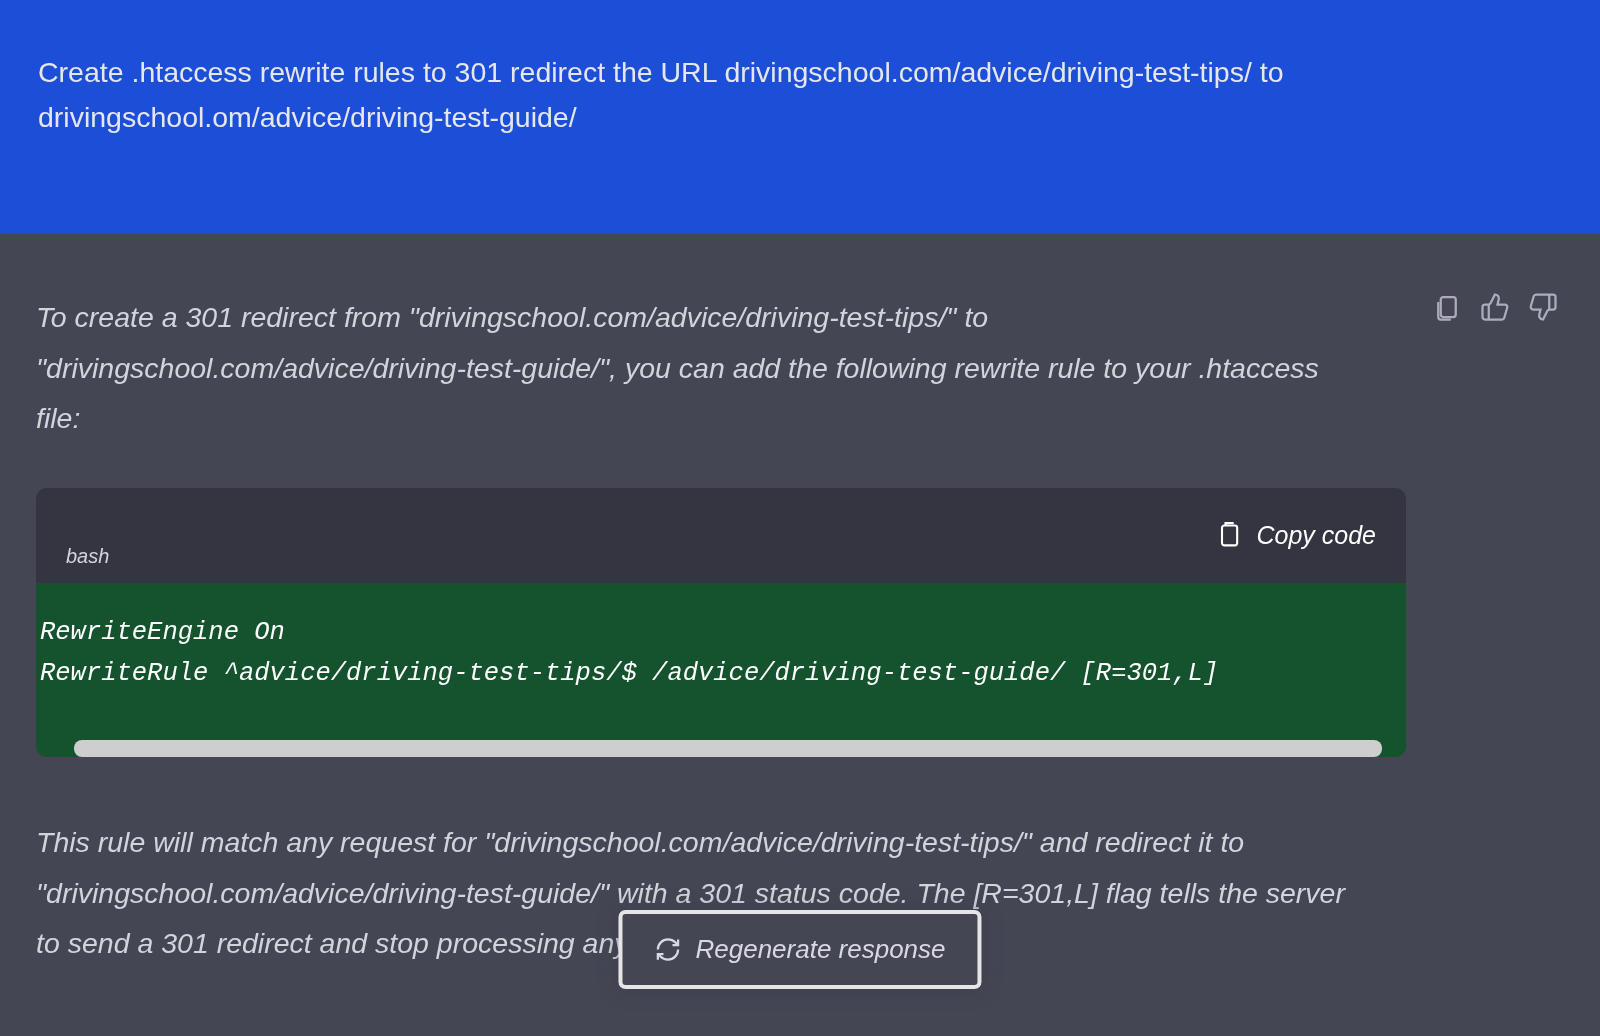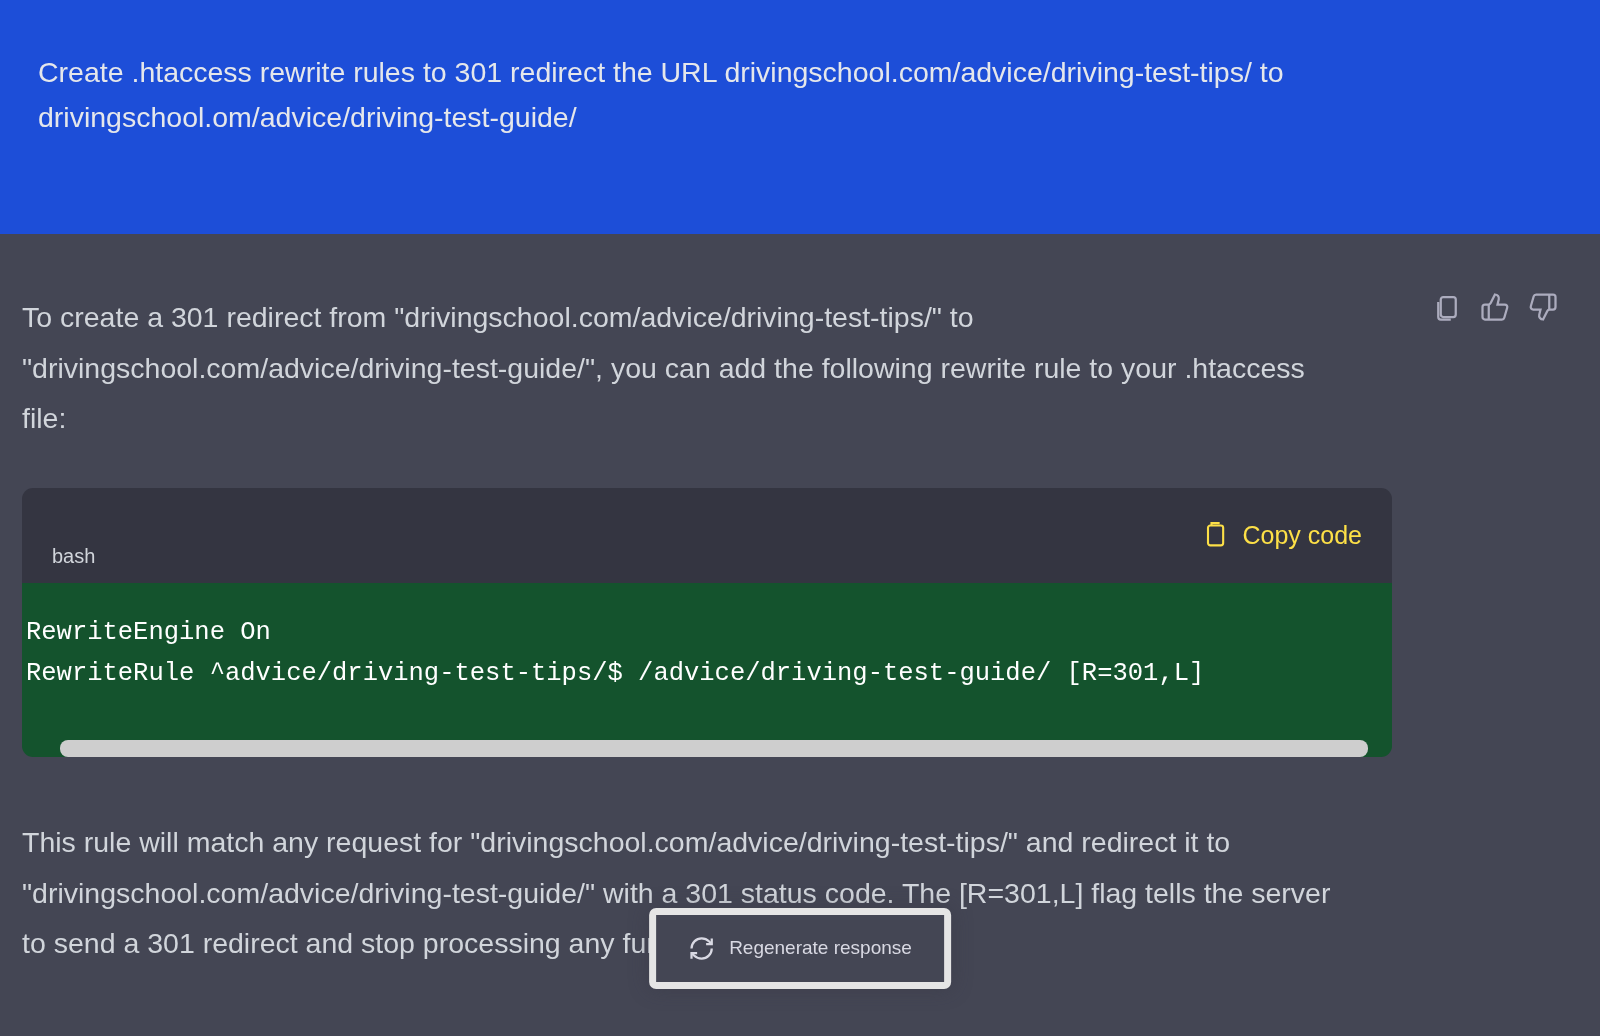--- a/index.html
+++ b/index.html
@@ -21,22 +21,23 @@
     }
     .user-text {
       color: #e5e7eb;
       font-size: 28.5px;
       line-height: 1.58;
       font-weight: 400;
       max-width: 1320px;
     }
     .assistant-section {
       background: #444654;
-      padding: 58px 38px 38px 22px;
+      padding: 58px 38px 38px 36px;
       position: relative;
+      font-style: italic;
     }
     .assistant-text {
       color: #d1d5db;
       font-size: 28.5px;
       line-height: 1.78;
       font-weight: 400;
       max-width: 1310px;
     }
     .feedback-icons {
       position: absolute;
@@ -69,21 +70,21 @@
     .code-lang {
       color: #d1d5db;
       font-size: 20px;
       font-weight: 400;
       margin-top: 42px;
     }
     .copy-button {
       display: flex;
       align-items: center;
       gap: 13px;
-      color: #fde047;
+      color: #ffffff;
       cursor: pointer;
       font-size: 25px;
     }
     .copy-icon {
       width: 28px;
       height: 28px;
     }
     .code-body {
       background: #14532d;
       padding: 30px 0 62px 0;
@@ -106,28 +107,28 @@
       height: 17px;
       background: #cecece;
       border-radius: 8px;
     }
     .regenerate-button {
       position: absolute;
       bottom: 18px;
       left: 50%;
       transform: translateX(-50%);
       background: #444654;
-      border: 7px solid #e5e5e5;
+      border: 4px solid #e5e5e5;
       border-radius: 7px;
       padding: 20px 32px;
       display: flex;
       align-items: center;
       gap: 14px;
       color: #d9d9e3;
-      font-size: 19px;
+      font-size: 26px;
       cursor: pointer;
       box-shadow: 0 0 20px rgba(52,53,65,0.4);
     }
     .regenerate-icon {
       width: 27px;
       height: 27px;
     }
     .assistant-text-overlay {
       position: relative;
       z-index: 0;

